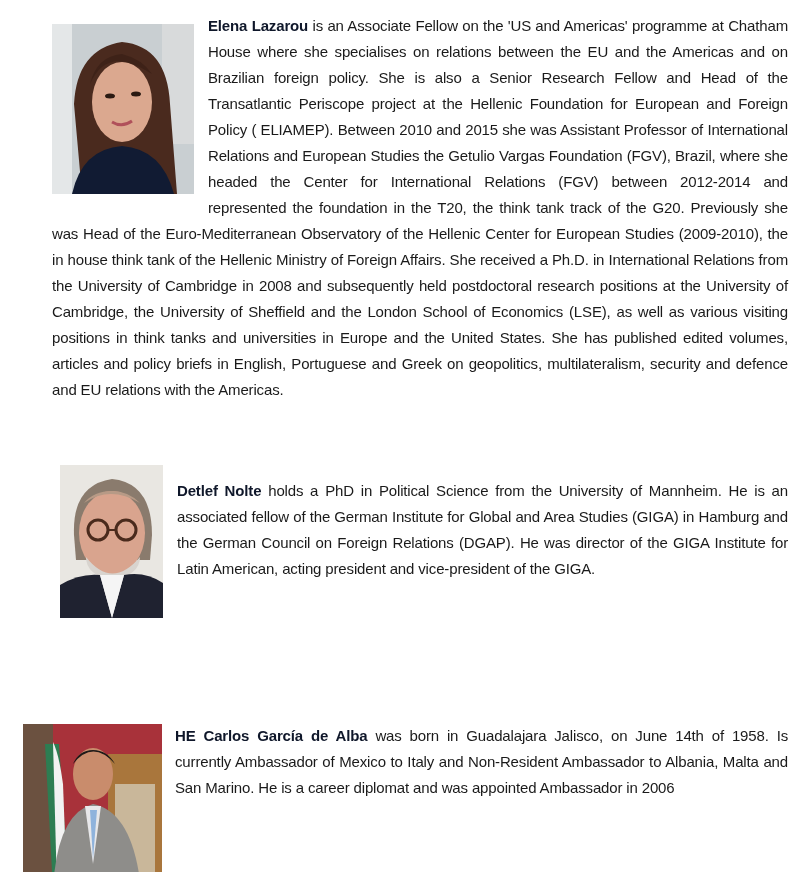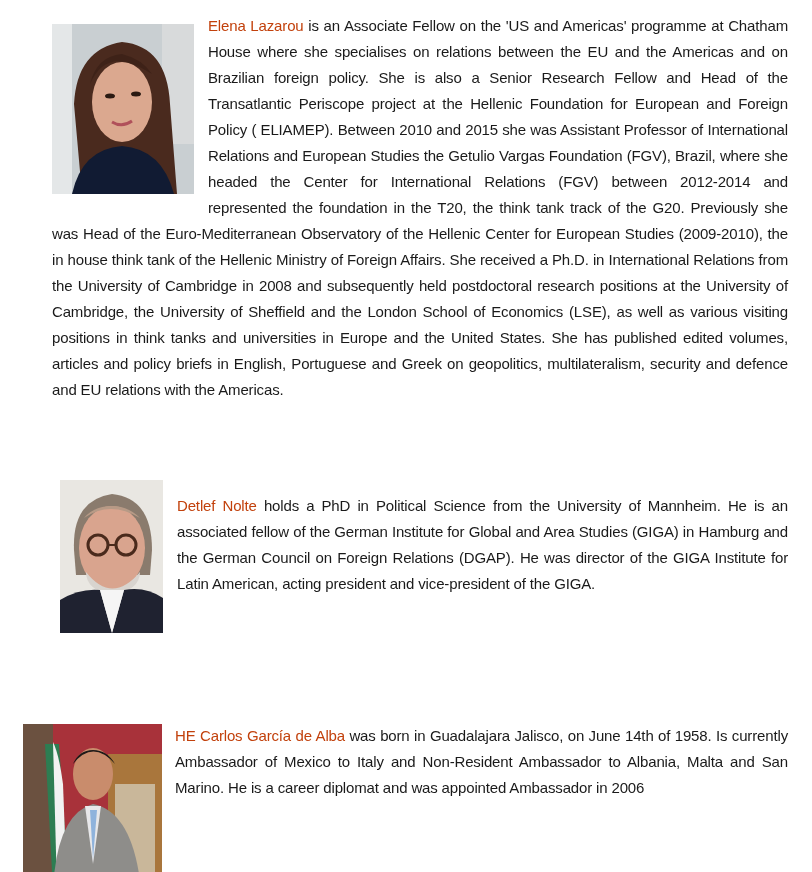--- a/index.html
+++ b/index.html
@@ -1,26 +1,26 @@
 <!DOCTYPE html>
 <html><head>
 <meta charset="utf-8">
 <style>
   html, body { margin: 0; padding: 0; background: #ffffff; }
   body { width: 812px; height: 872px; position: relative; overflow: hidden;
          font-family: "Liberation Sans", sans-serif; color: #1a1a1a; }
   .bio { position: absolute; text-align: justify; font-size: 15px; line-height: 26px; letter-spacing: -0.15px; }
   .bio p { margin: 0; }
-  .bio b { font-weight: normal; color: #c2410c; }
+  .bio b { font-weight: bold; color: #0f172a; }
   .photo { float: left; position: relative; overflow: hidden; }
   
   #bio1 { left: 52px; top: 13px; width: 736px; }
   #bio1 .photo { width: 142px; height: 170px; margin: 11px 14px 4px 0; }
   
-  #bio2 { left: 60px; top: 493px; width: 728px; }
+  #bio2 { left: 60px; top: 478px; width: 728px; }
   #bio2 .photo { width: 103px; height: 153px; margin: -13px 14px 0 0; }
   #bio2 .text { margin-left: 117px; }
   
   #bio3 { left: 23px; top: 723px; width: 765px; }
   #bio3 .photo { width: 139px; height: 165px; margin: 1px 13px 0 0; }
   #bio3 .text { margin-left: 152px; }
   .photo svg { display: block; width: 100%; height: 100%; }
 </style>
 </head>
 <body>

